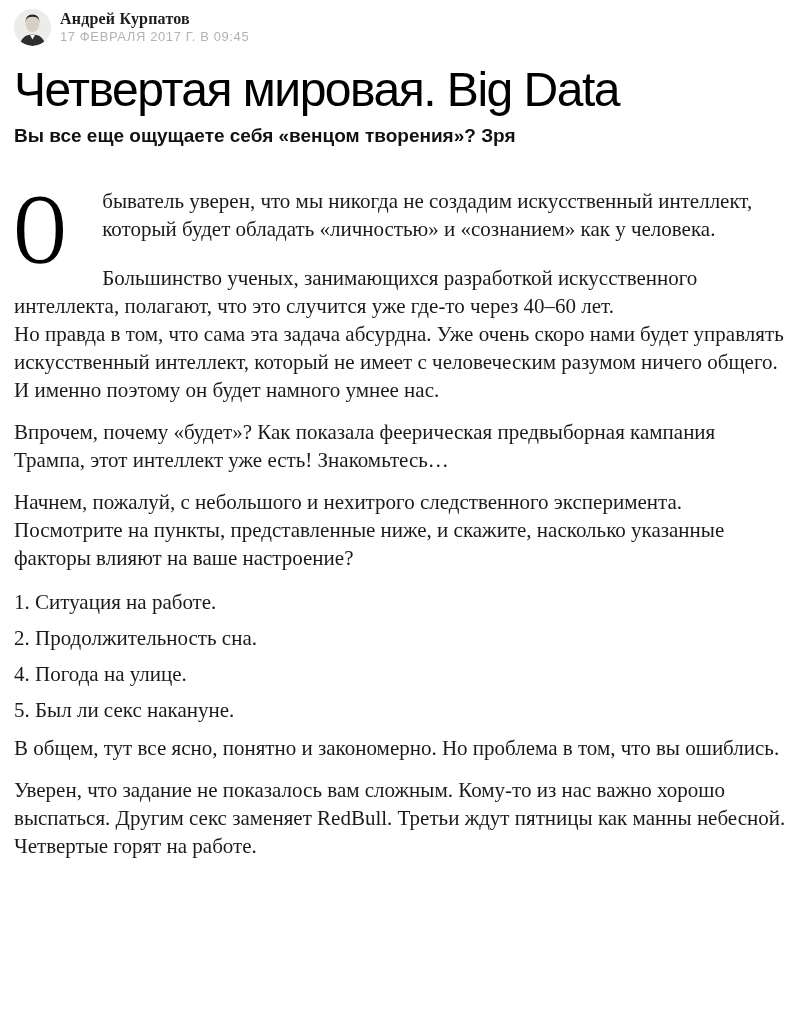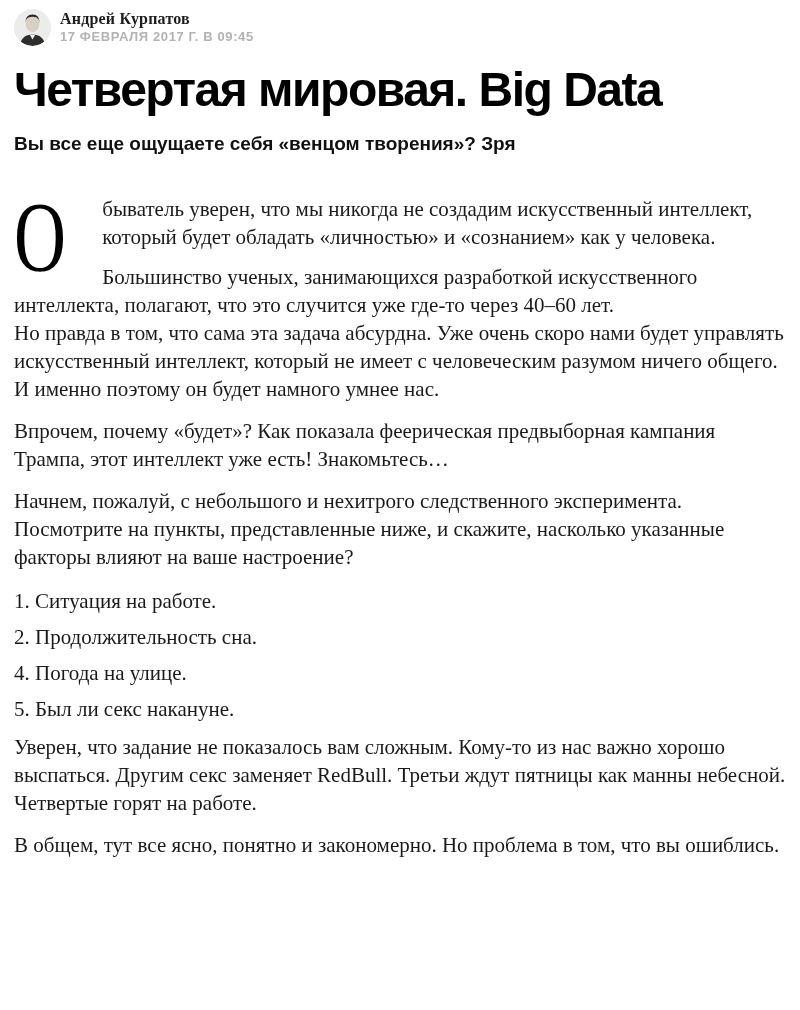--- a/index.html
+++ b/index.html
@@ -12,44 +12,44 @@
     width: 37px; height: 37px; border-radius: 50%; overflow: hidden;
     display: block; flex: 0 0 auto; background: #ececea;
   }
   .avatar svg { display: block; }
   .author-meta { display: flex; flex-direction: column; justify-content: center; }
   .author-name {
     font-family: Liberation Serif, serif; font-weight: 700;
     font-size: 16px; line-height: 17px; color: #1d1d1d; letter-spacing: 0.2px;
   }
   .post-date {
-    font-family: "Liberation Sans", sans-serif; font-weight: 700;
+    font-family: "Liberation Sans", sans-serif; font-weight: 400;
     font-size: 13px; line-height: 14px; color: #b3b3b3;
     letter-spacing: 0.6px; margin-top: 3px;
   }
 
   
   .title {
-    font-family: "Liberation Sans", sans-serif; font-weight: 700;
+    font-family: "Liberation Sans", sans-serif; font-weight: 400;
     font-size: 48px; line-height: 52px; letter-spacing: -1.5px;
-    color: #000000; margin: 16px 0 16px;
+    color: #000000; margin: 16px 0 8px;
   }
   .subtitle {
     font-family: "Liberation Sans", sans-serif; font-weight: 700;
     font-size: 19px; line-height: 24px; color: #111111; margin-top: 7px;
   }
 
   
   .article-body {
     font-family: "Liberation Serif", serif; font-size: 21px;
     line-height: 28px; color: #1a1a1a; margin-top: 39px;
   }
   .article-body p { margin: 0 0 14px; }
   .lead { margin: 0; }
-  .lead p { margin-bottom: 12px; }
+  .lead p { margin-bottom: 21px; }
   .dropcap {
     float: left; font-family: "Liberation Serif", serif;
     font-size: 100px; line-height: 80px; padding: 2px 16px 0 0;
     color: #000000; transform: scaleX(0.72); transform-origin: left center;
   }
   .gap-top { margin-top: 20px; }
   .numbered-list { margin: 16px 0 10px; }
   .numbered-list p { margin: 0 0 8px; }
   .article-body p:last-child { margin-bottom: 0; }
 </style>
@@ -96,17 +96,17 @@
     <p class="gap-top">Впрочем, почему «будет»? Как показала феерическая предвыборная кампания Трампа, этот интеллект уже есть! Знакомьтесь…</p>
     <p>Начнем, пожалуй, с небольшого и нехитрого следственного эксперимента. Посмотрите на пункты, представленные ниже, и скажите, насколько указанные факторы влияют на ваше настроение?</p>
 
     <div class="numbered-list">
       <p class="list-item">1. Ситуация на работе.</p>
       <p class="list-item">2. Продолжительность сна.</p>
       <p class="list-item">4. Погода на улице.</p>
       <p class="list-item">5. Был ли секс накануне.</p>
     </div>
 
+    <p>В общем, тут все ясно, понятно и закономерно. Но проблема в том, что вы ошиблись.</p>
     <p>Уверен, что задание не показалось вам сложным. Кому-то из нас важно хорошо выспаться. Другим секс заменяет RedBull. Третьи ждут пятницы как манны небесной. Четвертые горят на работе.</p>
-    <p>В общем, тут все ясно, понятно и закономерно. Но проблема в том, что вы ошиблись.</p>
 
   </div>
 </div>
 
 </body></html>

